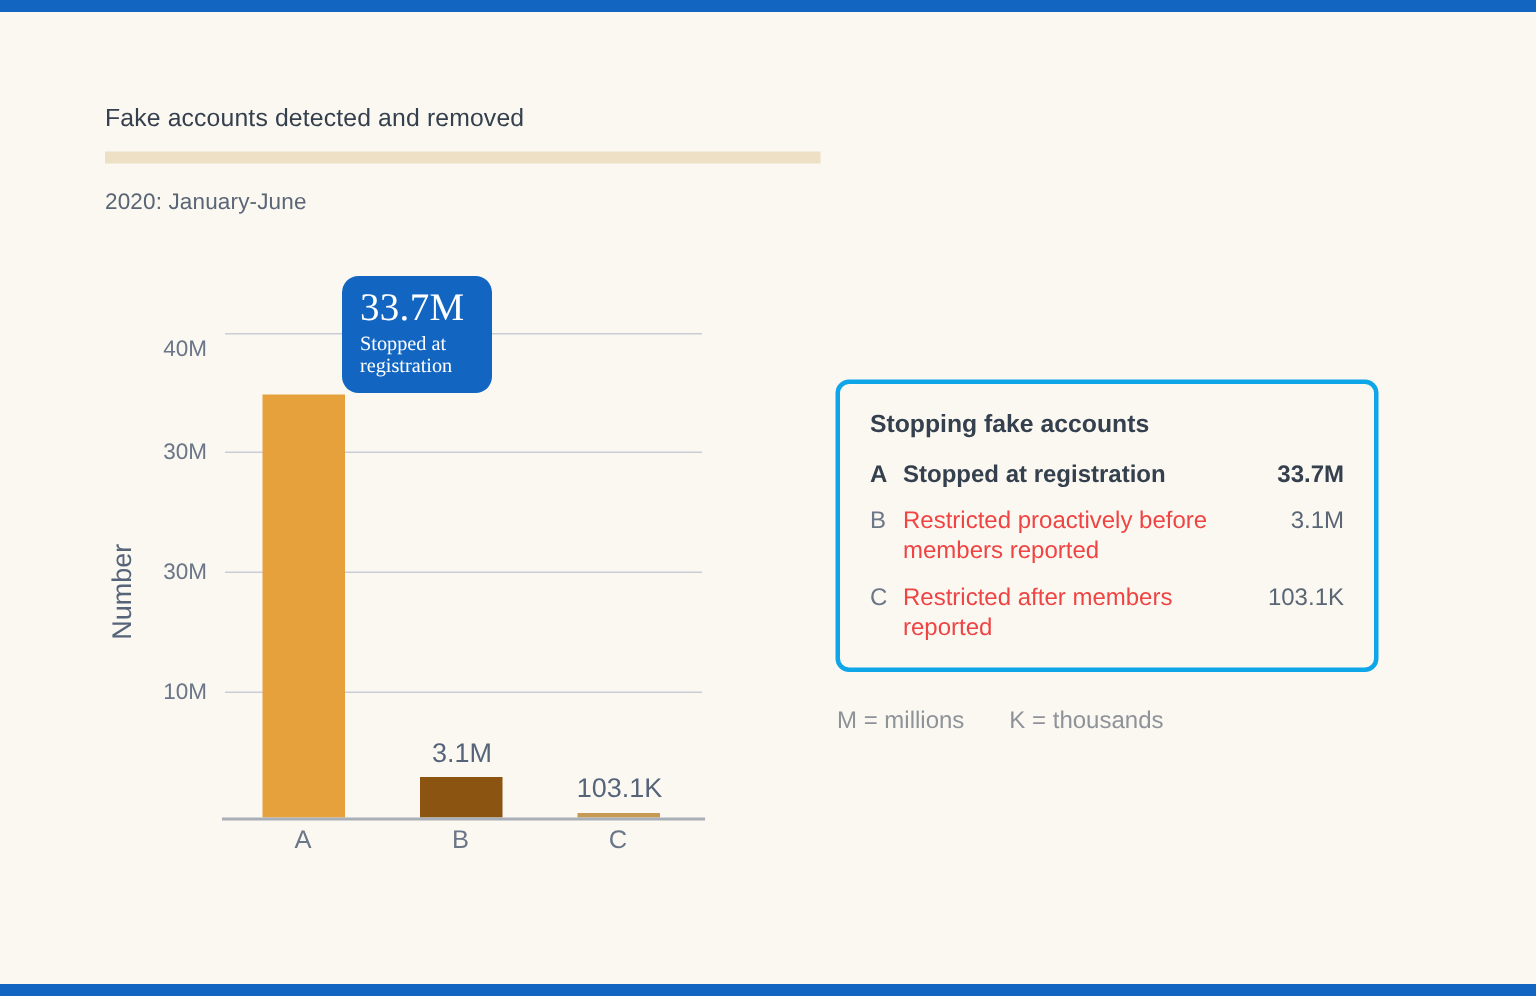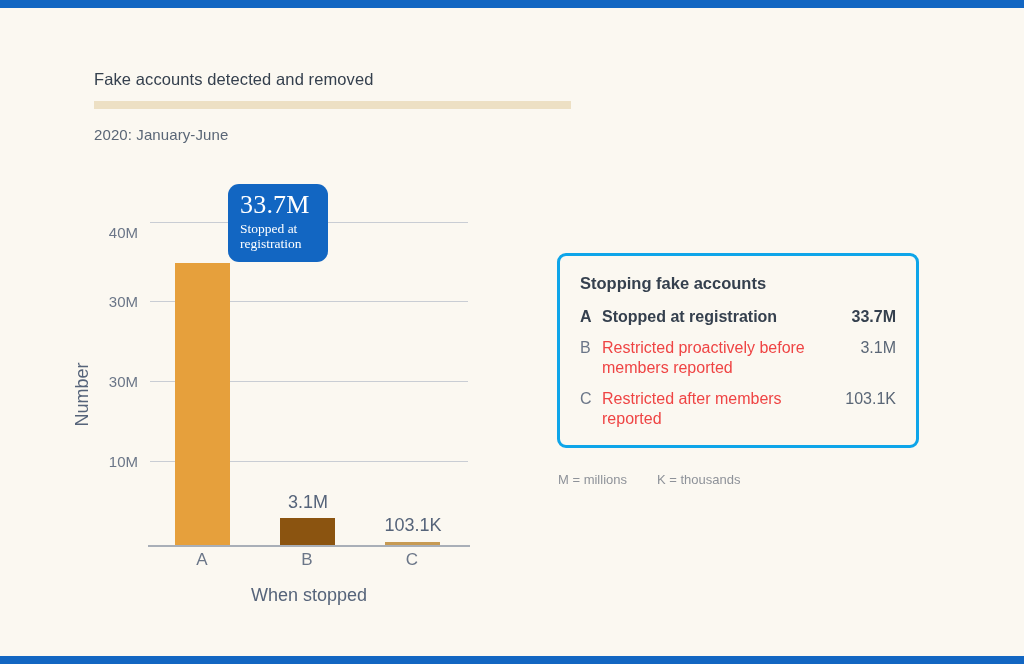--- a/index.html
+++ b/index.html
@@ -23,21 +23,21 @@
     position: absolute;
     left: 0;
     width: 1024px;
     height: 8px;
     background: #1266C2;
   }
   .frame-bar.top    { top: 0; }
   .frame-bar.bottom { bottom: 0; }
 
   
-  .header { position: absolute; left: 70px; top: 70px; width: 700px; margin-left: 24px; }
+  .header { position: absolute; left: 70px; top: 70px; width: 700px; }
 
   .chart-title {
     font-size: 16.5px;
     font-weight: 400;
     color: #35404E;
     letter-spacing: .1px;
     white-space: nowrap;
   }
 
   .title-rule {
@@ -224,21 +224,21 @@
     font-weight: bold;
   }
 
   
   .footnote {
     position: absolute;
     left: 558px;
     top: 472px;
     display: flex;
     gap: 30px;
-    font-size: 13px;
+    font-size: 16px;
     color: #8E9299;
   }
 </style>
 </head>
 <body>
 
 <div class="frame-bar top"></div>
 <div class="frame-bar bottom"></div>
 
 <div class="header">
@@ -267,21 +267,20 @@
 
   <div class="axis-baseline"></div>
 
   <div class="bar-value b">3.1M</div>
   <div class="bar-value c">103.1K</div>
 
   <div class="x-tick-label a">A</div>
   <div class="x-tick-label b">B</div>
   <div class="x-tick-label c">C</div>
 
-  <div class="x-axis-title">When stopped</div>
 
   <div class="tooltip">
     <div class="tooltip-value">33.7M</div>
     <div class="tooltip-label">Stopped at registration</div>
   </div>
 </div>
 
 <div class="legend">
   <div class="legend-title">Stopping fake accounts</div>
 

